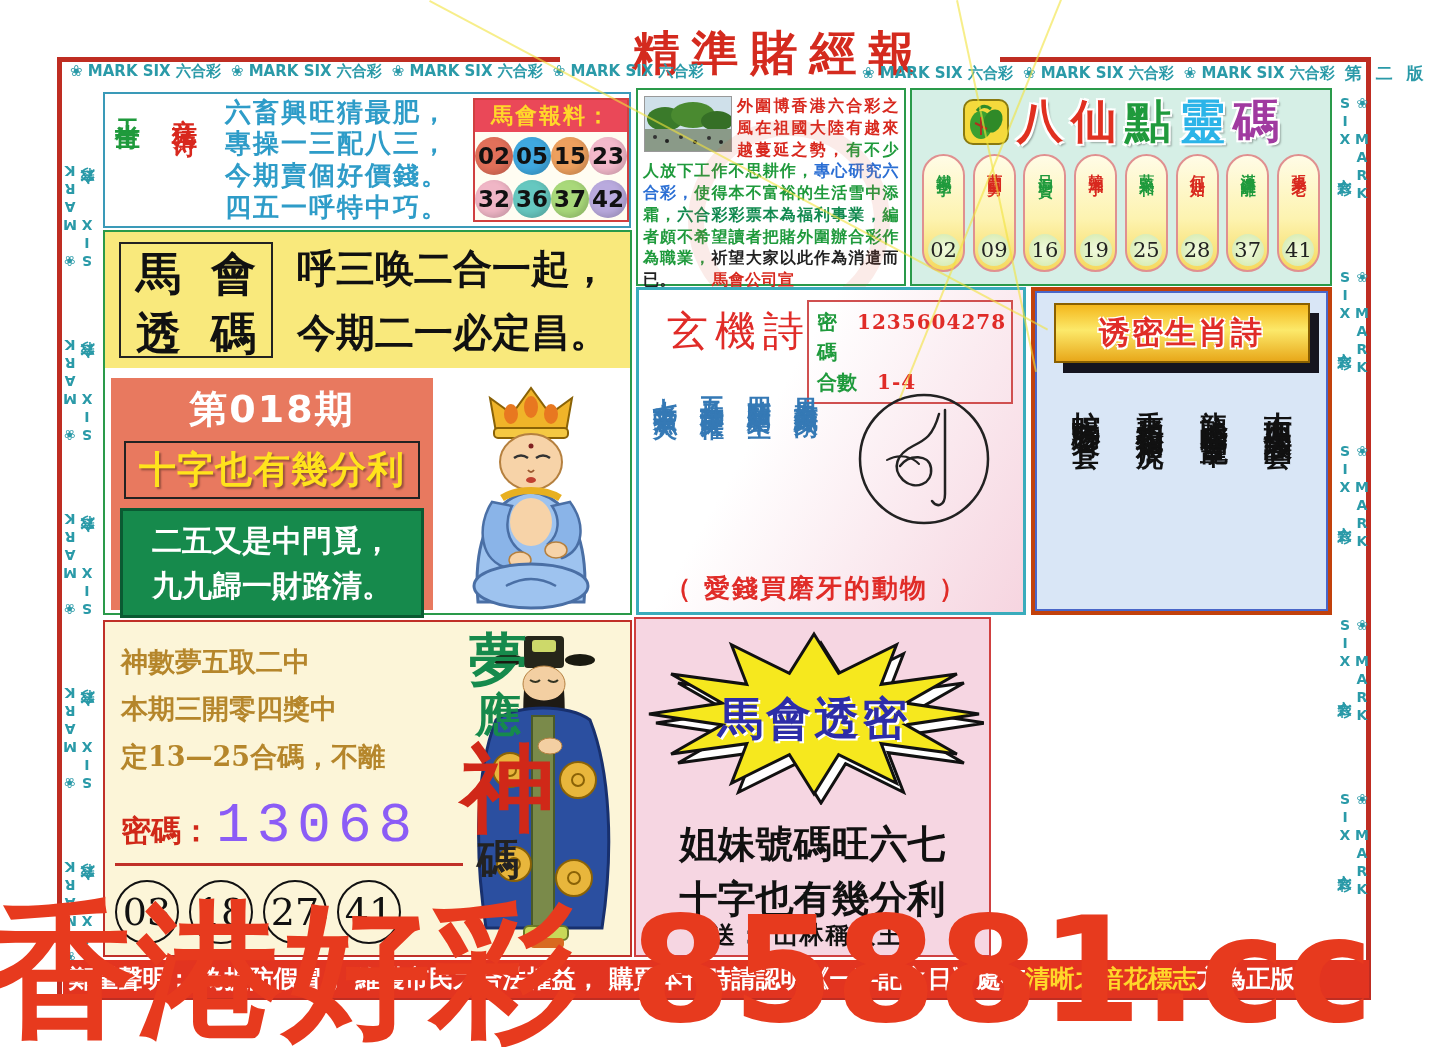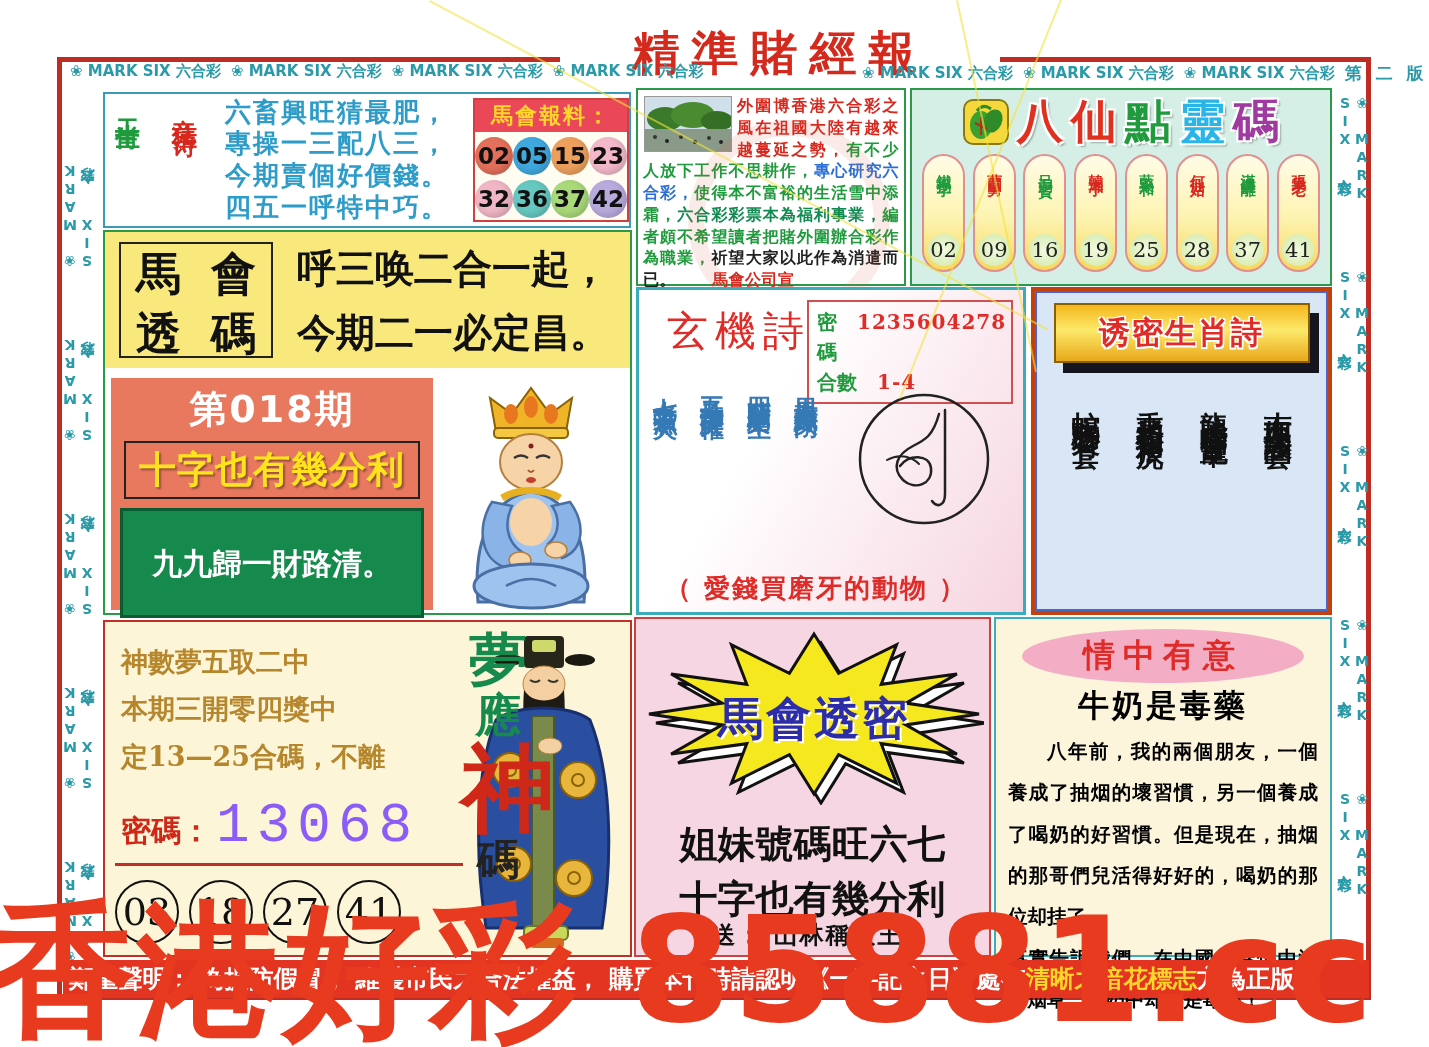--- a/index.html
+++ b/index.html
@@ -294,20 +294,21 @@
       </div>
       <div id="touma-lines">
         <div>呼三唤二合一起，</div>
         <div>今期二一必定昌。</div>
       </div>
     </div>
     <div id="caishen-panel">
       <div id="caishen-issue">第018期</div>
       <div id="caishen-sub">十字也有幾分利</div>
       <div id="caishen-green">
+        <div>二五又是中門覓，</div>
         <div>九九歸一財路清。</div>
       </div>
     </div>
     <svg id="buddha" width="190" height="236" viewBox="0 0 190 236" xmlns="http://www.w3.org/2000/svg">
       <path d="M60,58 L54,24 L76,40 L95,14 L114,40 L136,24 L130,58 Z" fill="#f0b429" stroke="#8a6206" stroke-width="2"></path>
       <ellipse cx="75" cy="40" rx="7" ry="10" fill="#e87820"></ellipse>
       <ellipse cx="95" cy="33" rx="7" ry="11" fill="#e87820"></ellipse>
       <ellipse cx="115" cy="40" rx="7" ry="10" fill="#e87820"></ellipse>
       <rect x="58" y="54" width="74" height="10" rx="4" fill="#f5c842" stroke="#8a6206" stroke-width="2"></rect>
       <ellipse cx="95" cy="88" rx="31" ry="28" fill="#f7d3a8" stroke="#b5803f" stroke-width="2"></ellipse>
@@ -420,30 +421,20 @@
       </svg>
       <div id="star-text">馬會透密</div>
     </div>
     <div id="toumi-lines">
       <div>姐妹號碼旺六七</div>
       <div>十字也有幾分利</div>
     </div>
     <div id="toumi-gift">（送： 山林稱大王 ）</div>
   </div>
 
-  <div id="box-qing" class="box">
-    <div id="qing-oval">
-      <span>情中有意</span>
-    </div>
-    <div id="qing-head">牛奶是毒藥</div>
-    <div id="qing-body">
-      <p class="indent">八年前，我的兩個朋友，一個養成了抽烟的壞習慣，另一個養成了喝奶的好習慣。但是現在，抽烟的那哥們兒活得好好的，喝奶的那位却挂了。</p>
-      <p>事實告訴我們，在中國，卷烟中没有烟草，牛奶中却都是毒藥！</p>
-    </div>
-  </div>
 
   <div id="disclaimer">
     <span>鄭重聲明： 為提防假冒， 維護市民之合法權益， 購買本刊時請認明《一字記之日》處有</span><span class="hl">清晰之暗花標志</span><span>方為正版。</span>
   </div>
 
   <div id="scan1" class="scanline"></div>
   <div id="scan2" class="scanline"></div>
   <div id="scan3" class="scanline"></div>
 
   <div id="watermark">香港好彩 85881.cc</div>

